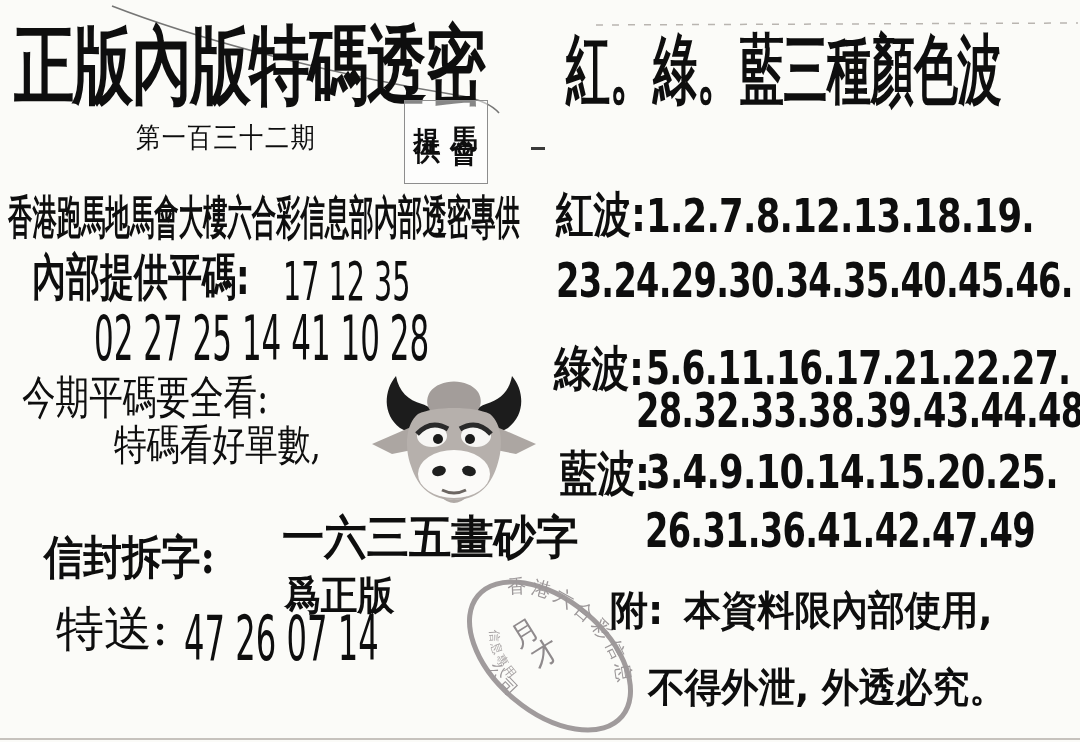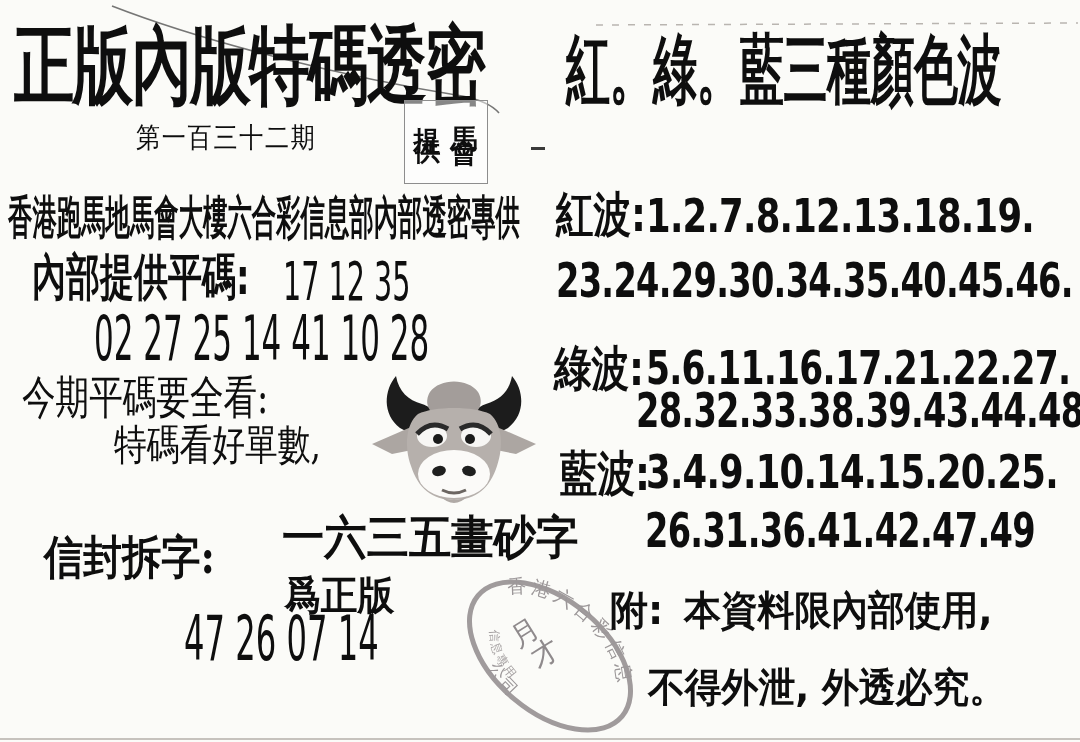--- a/index.html
+++ b/index.html
@@ -97,20 +97,21 @@
     <ellipse cx="90" cy="110" rx="36" ry="24" fill="#fbfaf8"></ellipse>
     <ellipse cx="75" cy="107" rx="7" ry="5" fill="#1f1f1f" transform="rotate(-15 75 107)"></ellipse>
     <ellipse cx="105" cy="107" rx="7" ry="5" fill="#1f1f1f" transform="rotate(15 105 107)"></ellipse>
     <path d="M78,126 Q90,132 102,126" stroke="#6b6561" stroke-width="3" fill="none"></path>
     <path d="M76,132 Q90,146 104,132 Q90,140 76,132 Z" fill="#b0aaa6"></path>
   </svg>
 
   <div class="t serif" id="envLabel">信封拆字:</div>
   <div class="t serif" id="envValue">一六三五畫砂字</div>
   <div class="t serif" id="envSub">爲正版</div>
+  <div class="t serif" id="sendLabel">特送:</div>
   <div class="t" id="sendNums">47 26 07 14</div>
 
   <svg id="stamp" width="204" height="172" viewBox="0 0 204 172">
     <g transform="translate(102,86) rotate(40)" opacity="0.88">
       <ellipse rx="94" ry="56" fill="none" stroke="#948e90" stroke-width="5"></ellipse>
       <path id="st-top" d="M -72 -20 A 78 48 0 0 1 72 -20" fill="none"></path>
       <path id="st-bot" d="M -40 48 A 72 50 0 0 0 40 48" fill="none"></path>
       <path id="st-in" d="M -62 18 A 66 40 0 0 0 4 44" fill="none"></path>
       <text font-size="19" fill="#8f8a8c" letter-spacing="4"><textPath href="#st-top">香港六合彩信息</textPath></text>
       <text font-size="17" fill="#8f8a8c" letter-spacing="3"><textPath href="#st-bot">公司</textPath></text>

